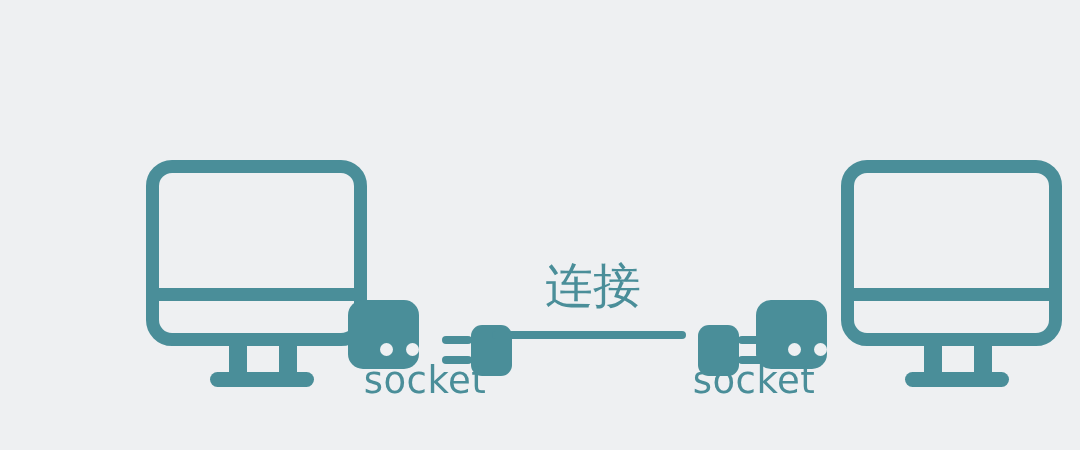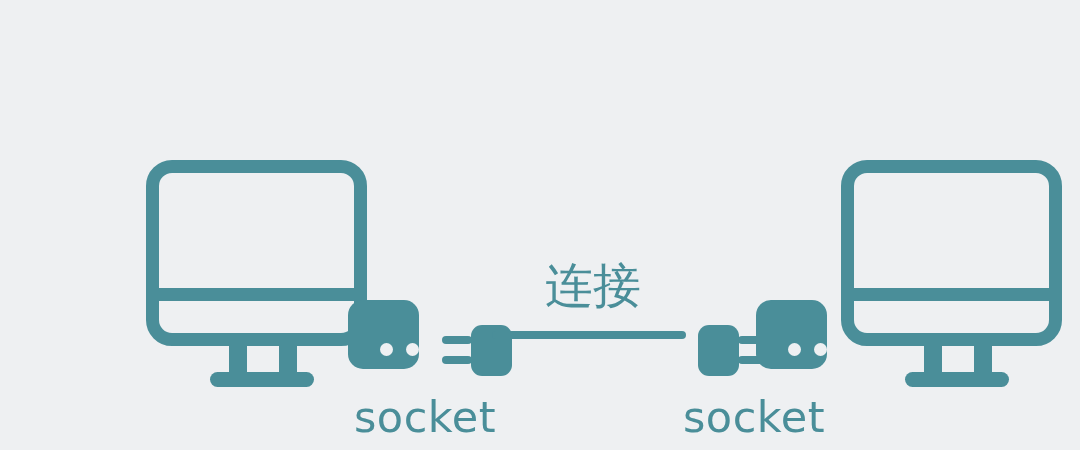--- a/index.html
+++ b/index.html
@@ -93,22 +93,22 @@
     background: var(--accent);
   }
 
   
   .label { position: absolute; color: var(--accent); text-align: center; }
   .connect-label {
     left: 445px; top: 211px; width: 200px;
     font-size: 48px; line-height: 1.1;
   }
   .socket-label {
-    top: 348px; width: 200px;
-    font-size: 43px; line-height: 1.0;
+    top: 314px; width: 200px;
+    font-size: 37px; line-height: 1.0;
     letter-spacing: 0.5px;
   }
   .socket-label-left  { left: 277px; }
   .socket-label-right { left: 606px; }
 </style>
 </head>
 <body>
 
 <div>
 

